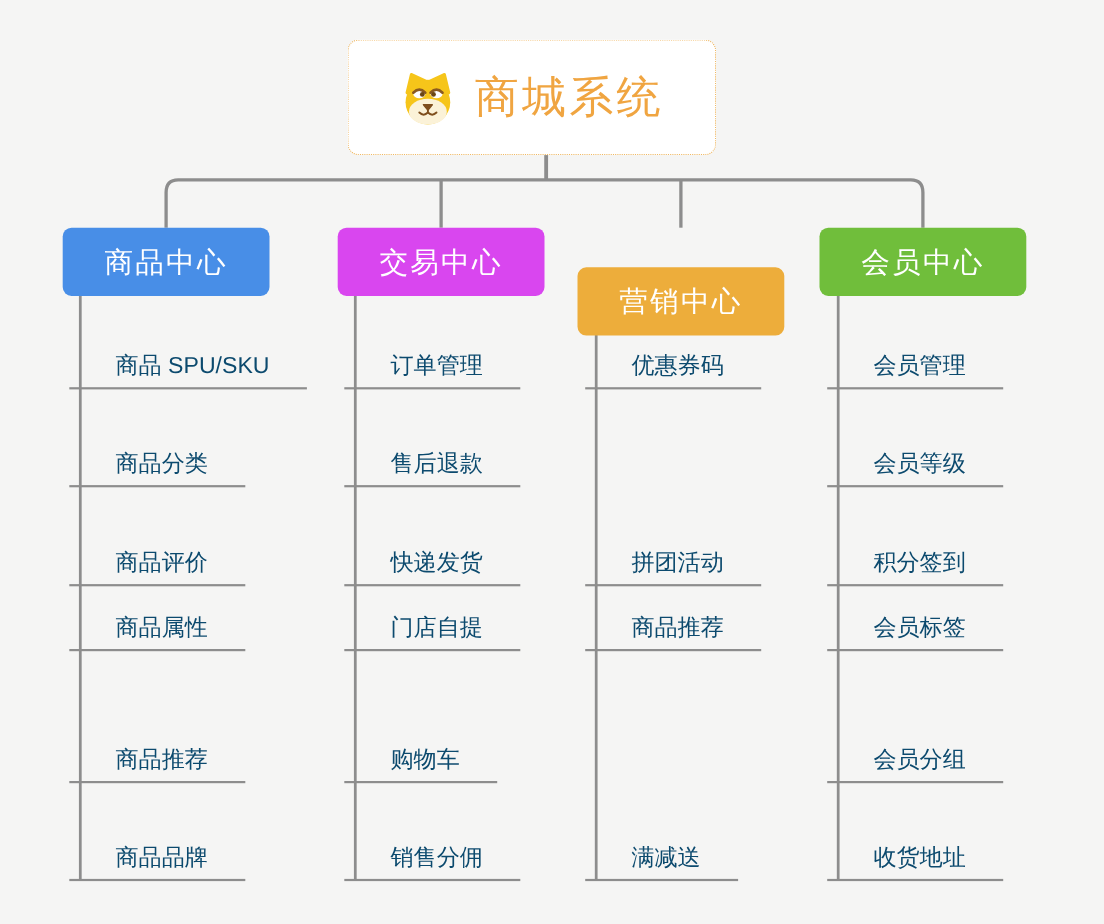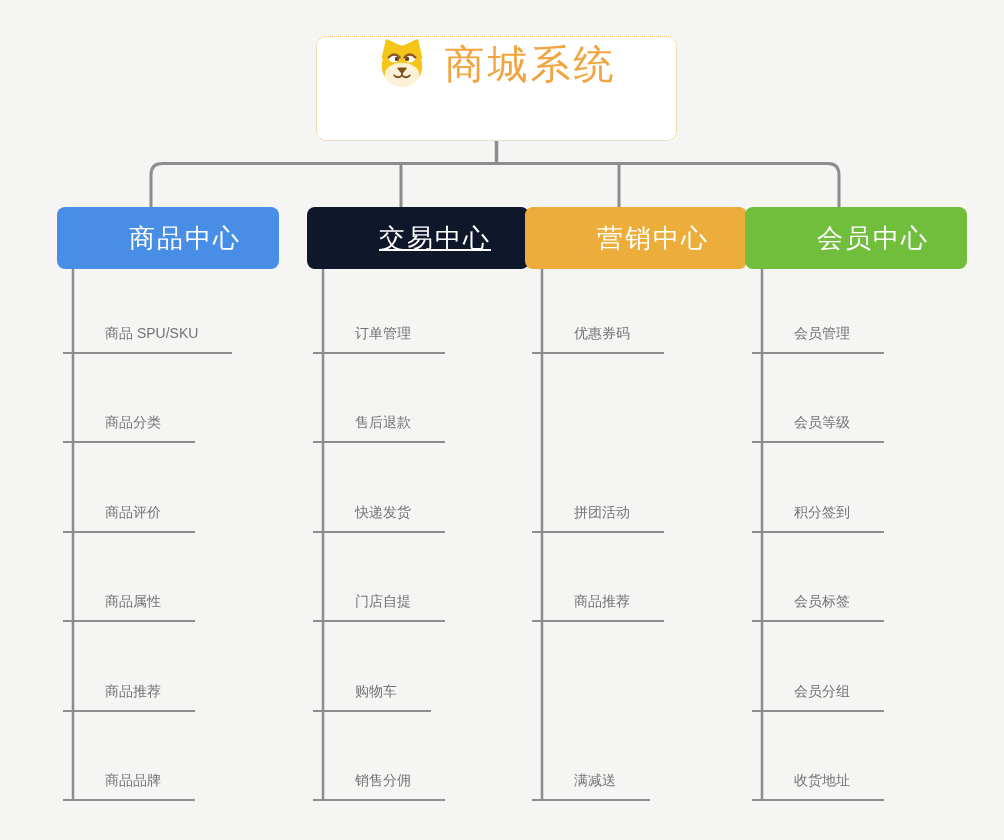--- a/index.html
+++ b/index.html
@@ -12,57 +12,56 @@
     width:1004px;height:840px;
     background:#f5f5f4;
     overflow:hidden;
   }
   .connectors{
     position:absolute;left:0;top:0;width:1004px;height:840px;
     pointer-events:none;
   }
   
   .root-node{
-    position:absolute;left:316px;top:36px;width:361px;height:105px;
+    position:absolute;left:316px;top:36px;width:335px;height:105px;
     box-sizing:border-box;
     background:#ffffff;
     border:1px dotted #efb863;
     border-radius:10px;
-    display:flex;justify-content:center;gap:18px;
+    display:flex;align-items:center;justify-content:center;gap:18px;
   }
   .root-title{
     font-size:40px;
     letter-spacing:3px;
     color:#f0a541;
     white-space:nowrap;
   }
   .dog-icon{width:50px;height:50px;flex:0 0 auto;}
   
   .branch-header{
     position:absolute;top:207px;width:188px;height:62px;
     border-radius:8px;
     display:flex;align-items:center;justify-content:center;
     color:#ffffff;font-size:26px;letter-spacing:2px;
     white-space:nowrap;
-    padding-left:34px;
   }
   .h0{left:57px}.h1{left:307px}.h2{left:525px}.h3{left:745px}
   
   .leaf{
     position:absolute;
     height:40px;line-height:38px;
     box-sizing:border-box;
     padding:0 34px 0 42px;
     border-bottom:2px solid #8d8d8d;
-    font-size:14px;color:#737373;
+    font-size:21px;color:#0c4a6e;
     white-space:nowrap;
     background:transparent;
   }
   .c0{left:63px}.c1{left:313px}.c2{left:532px}.c3{left:752px}
-  .r0{top:314px}.r1{top:403px}.r2{top:493px}.r3{top:582px}.r4{top:672px}.r5{top:761px}
+  .r0{top:314px}.r1{top:403px}.r2{top:493px}.r3{top:552px}.r4{top:672px}.r5{top:761px}
 </style>
 </head>
 <body>
 
 <div class="canvas">
 
   <svg class="connectors" viewBox="0 0 1004 840" xmlns="http://www.w3.org/2000/svg">
     <g stroke="#8d8d8d" fill="none">
 
       <path d="M496.5 141 L496.5 163.5" stroke-width="3.5"></path>
@@ -94,24 +93,24 @@
       <path d="M27 40 L37 40 L32 46 Z" fill="#7f4f1e" stroke="#7f4f1e" stroke-width="2" stroke-linejoin="round"></path>
       <path d="M32 46 L32 49" stroke="#7f4f1e" stroke-width="2.2" stroke-linecap="round" fill="none"></path>
       <path d="M22 49 Q27 54 32 49 Q37 54 42 49" stroke="#7f4f1e" stroke-width="2.2" fill="none" stroke-linecap="round"></path>
     </svg>
     <span class="root-title">商城系统</span>
   </div>
 
   <div class="branch-header h0" style="background: rgb(72, 142, 231);">
       <span>商品中心</span>
     </div>
-  <div class="branch-header h1" style="background: #0f172a; text-decoration: underline;">
+  <div class="branch-header h1" style="background: #d946ef;">
       <span>交易中心</span>
     </div>
-  <div class="branch-header h2" style="background: rgb(237, 173, 59);">
+  <div class="branch-header h2" style="background: rgb(237, 173, 59); margin-top: 36px;">
       <span>营销中心</span>
     </div>
   <div class="branch-header h3" style="background: rgb(112, 190, 59);">
       <span>会员中心</span>
     </div>
 
   <div class="leaf c0 r0">商品 SPU/SKU</div>
   <div class="leaf c0 r1">商品分类</div>
   <div class="leaf c0 r2">商品评价</div>
   <div class="leaf c0 r3">商品属性</div>

